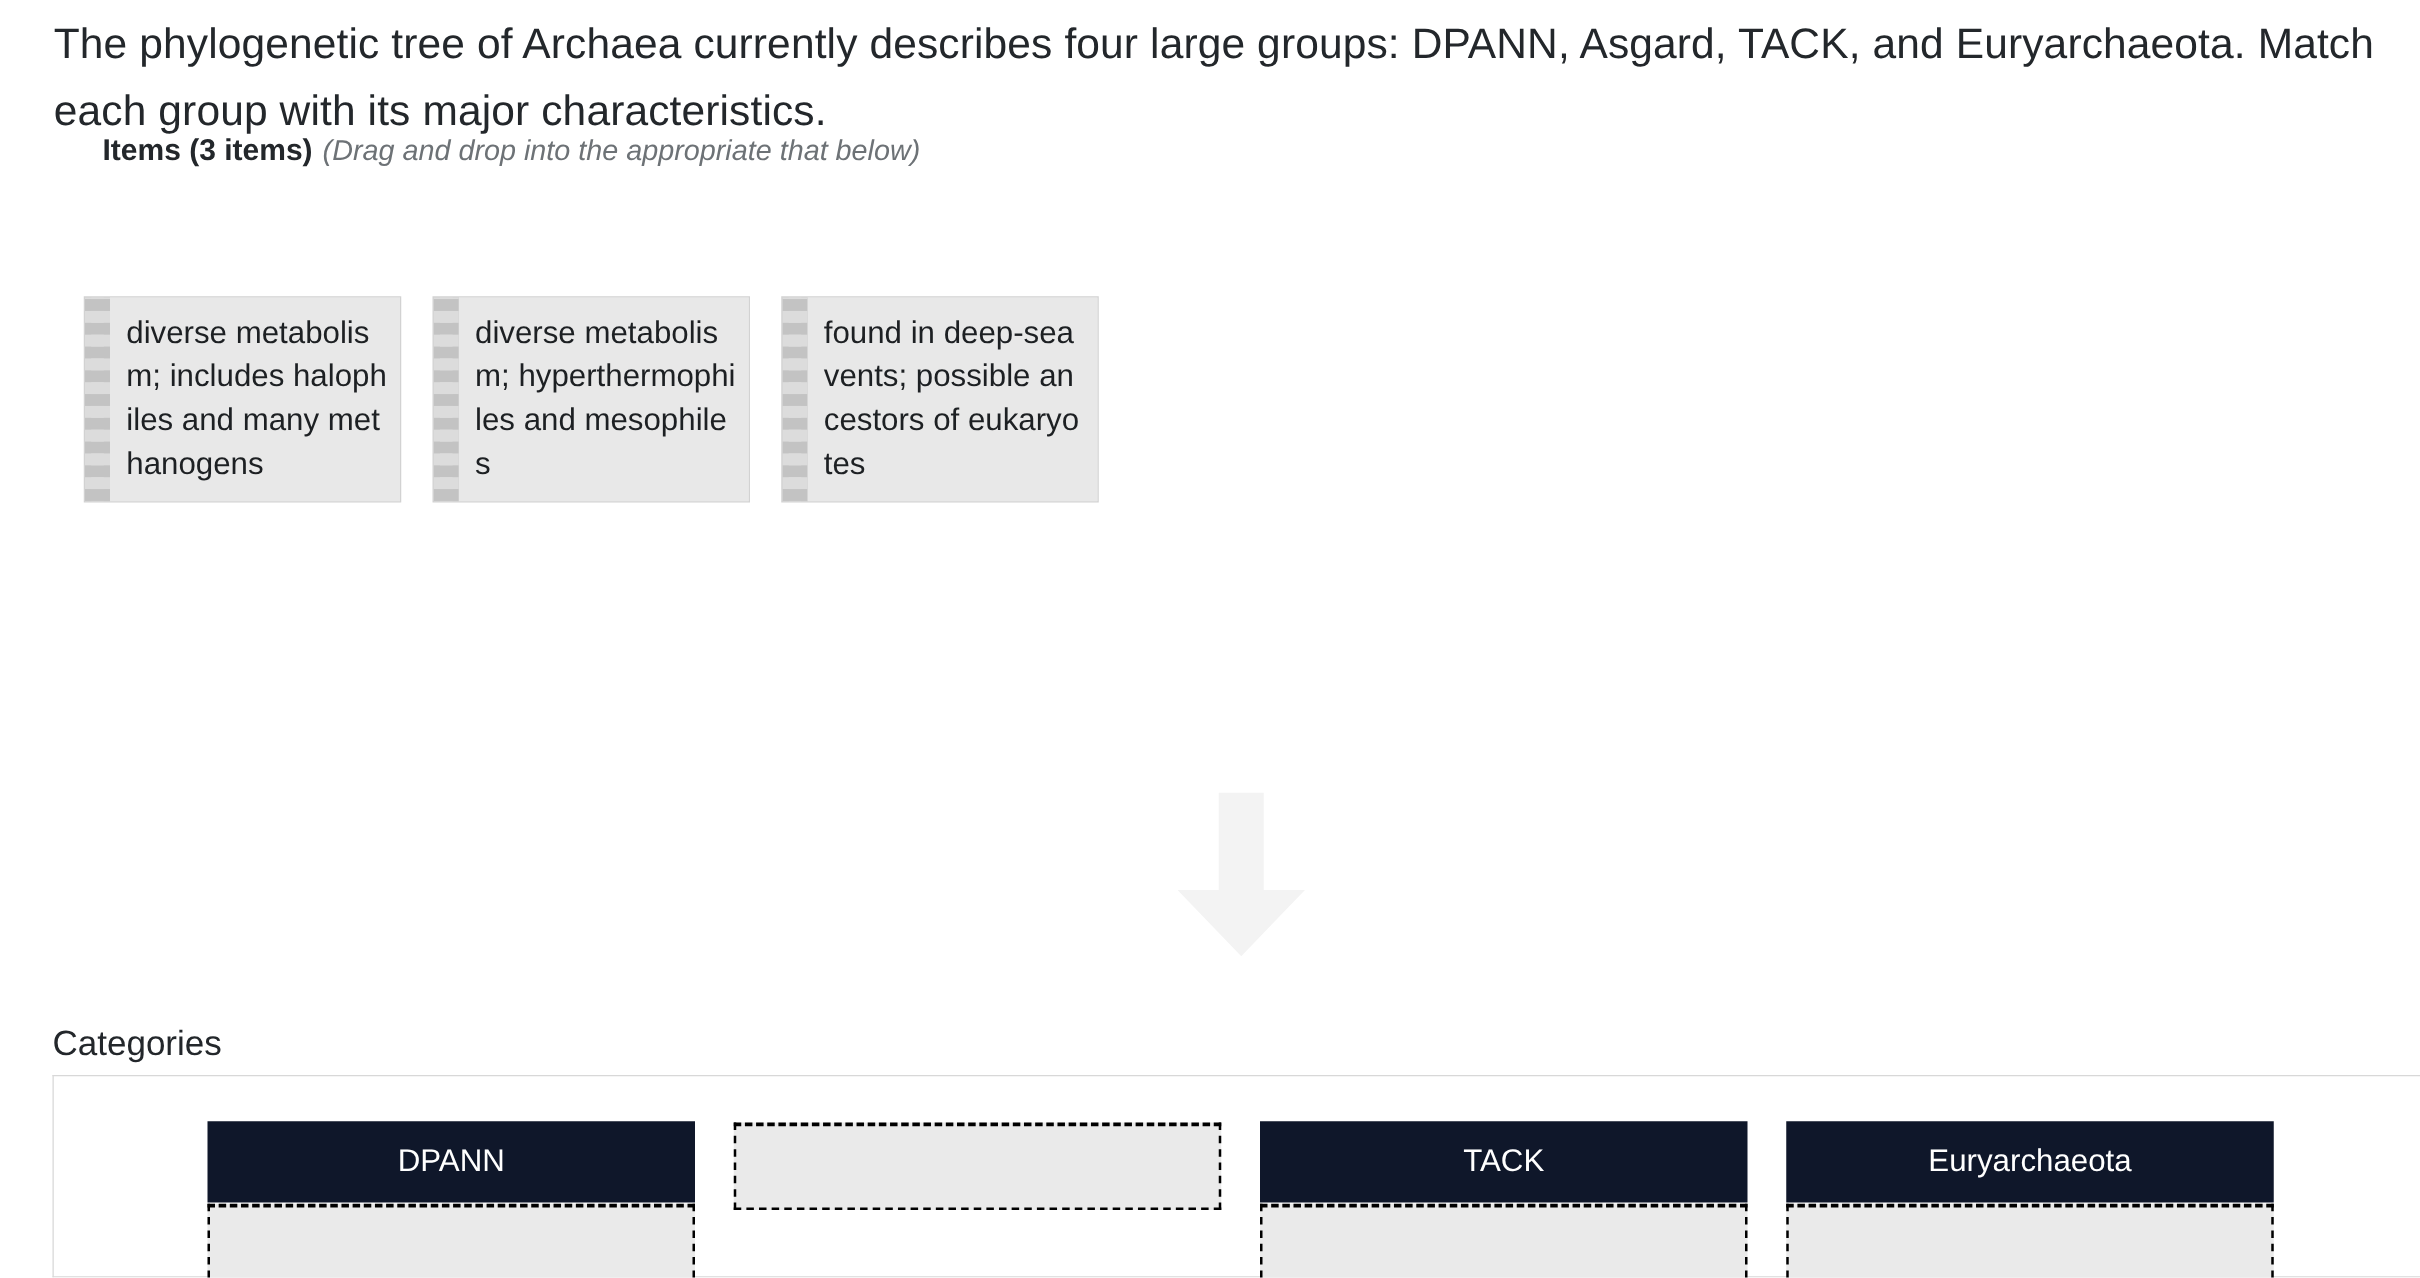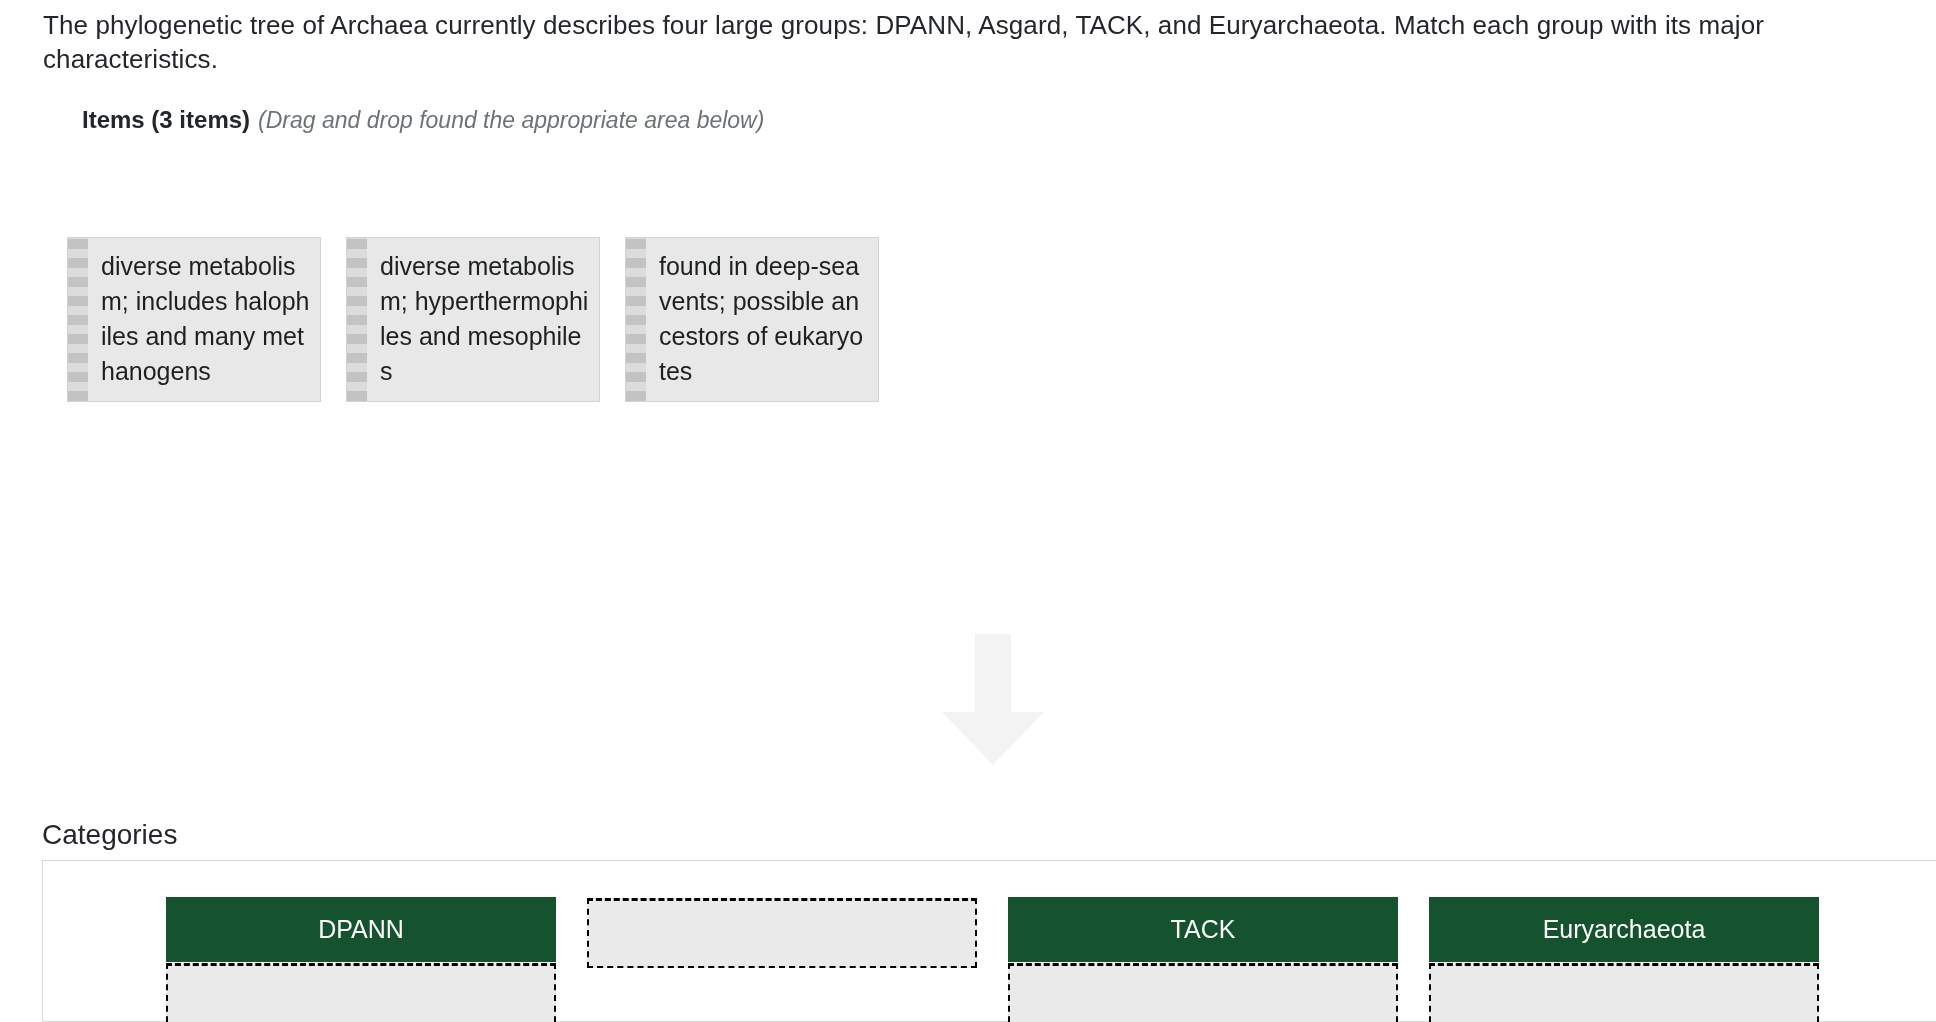--- a/index.html
+++ b/index.html
@@ -16,22 +16,22 @@
     color: #23272b;
     -webkit-font-smoothing: antialiased;
   }
 
   
   #prompt-text {
     position: absolute;
     left: 43px;
     top: 8px;
     width: 1870px;
-    font-size: 26px;
-    line-height: 34px;
+    font-size: 34px;
+    line-height: 54px;
     color: #23272b;
     letter-spacing: 0.1px;
   }
 
   
   #items-header {
     position: absolute;
     left: 82px;
     top: 104px;
     font-size: 24px;
@@ -137,21 +137,21 @@
     position: absolute;
     left: 123px;
     top: 36px;
     display: flex;
     gap: 31px;
   }
   .category-col {
     width: 390px;
   }
   .category-header {
-    background: #14532d;
+    background: #0f172a;
     color: #ffffff;
     text-align: center;
     font-size: 25px;
     line-height: 30px;
     padding: 17px 6px 18px;
     box-sizing: border-box;
     height: 65px;
     overflow: hidden;
   }
   .category-dropzone {
@@ -162,21 +162,21 @@
     box-sizing: border-box;
     margin-top: 1px;
   }
 </style>
 </head>
 <body>
 
 <div id="prompt-text">The phylogenetic tree of Archaea currently describes four large groups: DPANN, Asgard, TACK, and Euryarchaeota. Match each group with its major characteristics.</div>
 
 <div id="items-header">
-  <span class="items-title">Items (3 items)</span><span class="items-hint">(Drag and drop found the appropriate area below)</span>
+  <span class="items-title">Items (3 items)</span><span class="items-hint">(Drag and drop into the appropriate that below)</span>
 </div>
 
 <div id="items-row">
 
   <div class="item-card">
     <div class="item-grip"></div>
     <div class="item-text">diverse metabolism; includes halophiles and many methanogens</div>
   </div>
 
 

